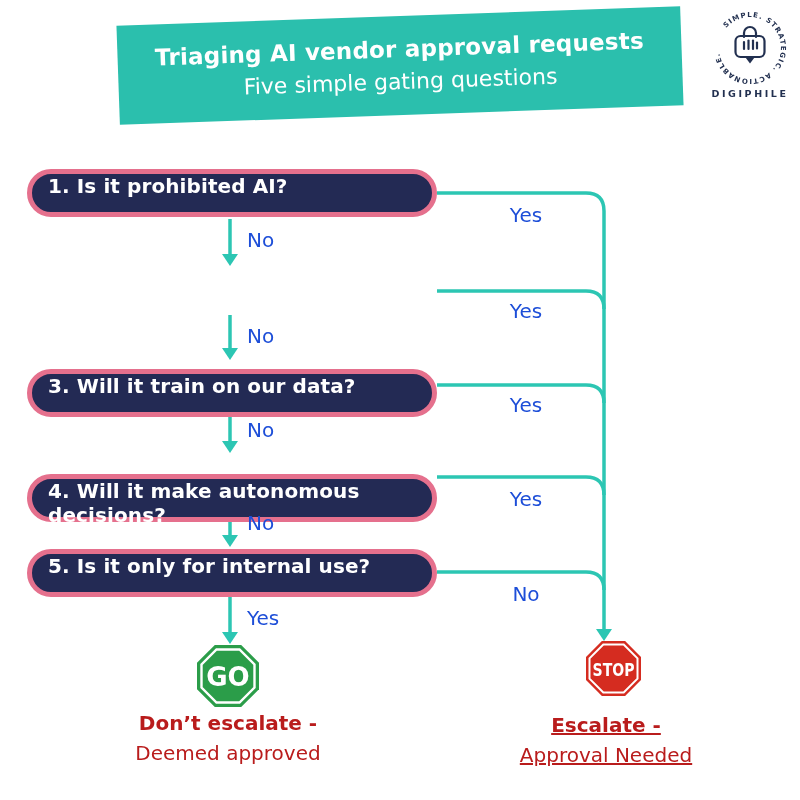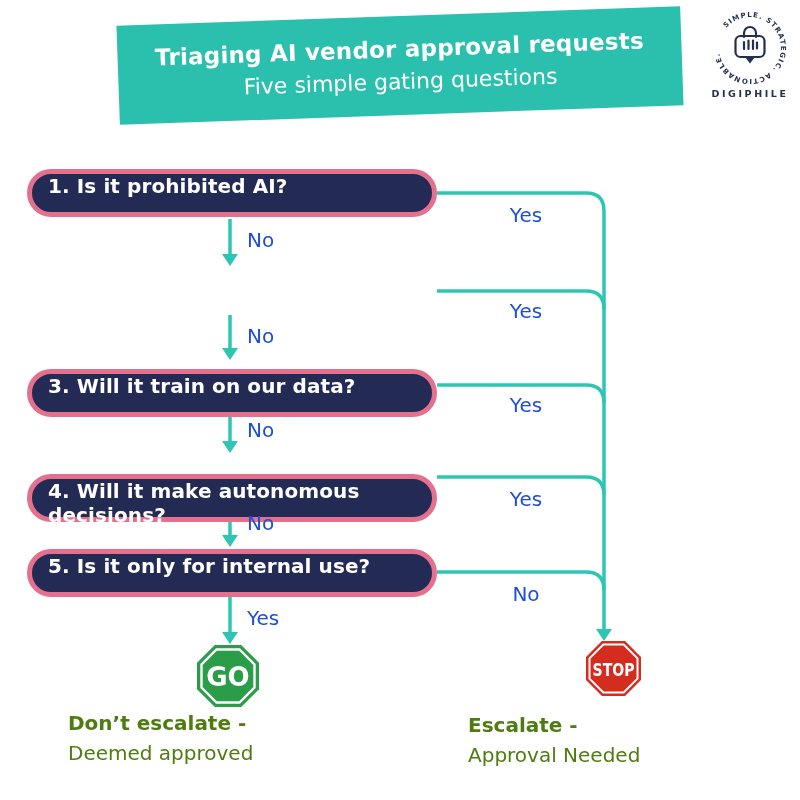--- a/index.html
+++ b/index.html
@@ -32,25 +32,25 @@
   }
   .lbl-right{left:496px;width:60px;text-align:center;}
   .lbl-left{left:247px;}
   
   .connectors{position:absolute;left:0;top:0;}
   
   .sign{position:absolute;}
   .sign-go{left:196px;top:644px;text-align:center;}
   .sign-stop{left:577px;top:640px;margin-left:8px;}
   
-  .caption{position:absolute;width:320px;color:#4d7c0f;}
+  .caption{position:absolute;width:320px;text-align:center;color:#b91c1c;}
   .caption .cap-title{font-size:20px;font-weight:bold;line-height:30px;}
   .caption .cap-sub{font-size:20px;font-weight:normal;line-height:30px;}
   .caption-go{left:68px;top:708px;}
-  .caption-stop{left:468px;top:710px;}
+  .caption-stop{left:446px;top:710px;text-decoration:underline;}
 </style>
 </head>
 <body>
 
 <div class="canvas">
 
   <div class="banner">
     <div class="title">Triaging AI vendor approval requests</div>
     <div class="subtitle">Five simple gating questions</div>
   </div>

